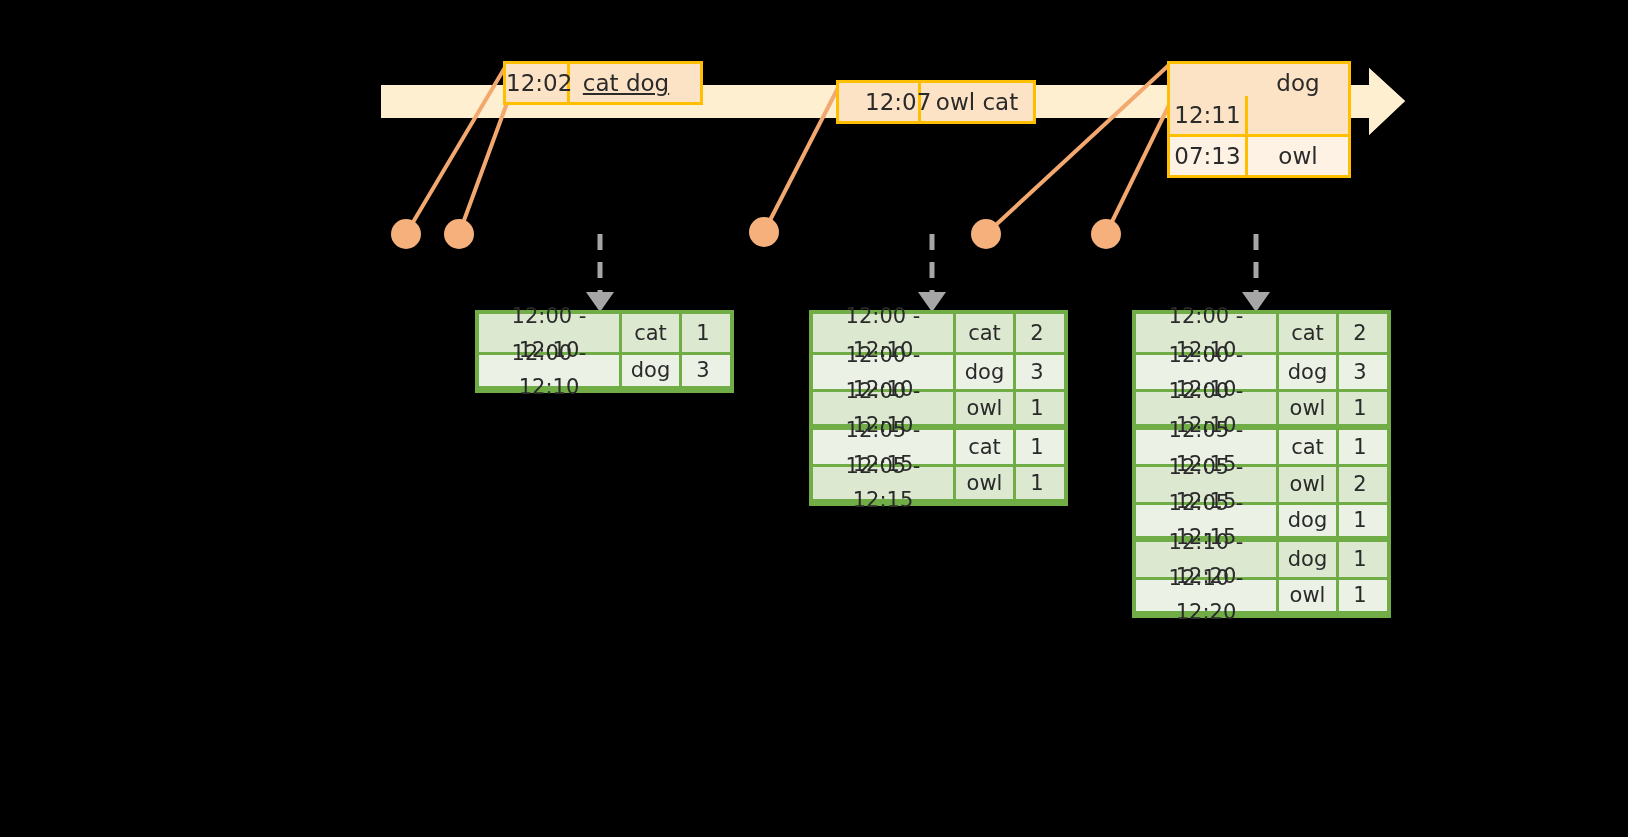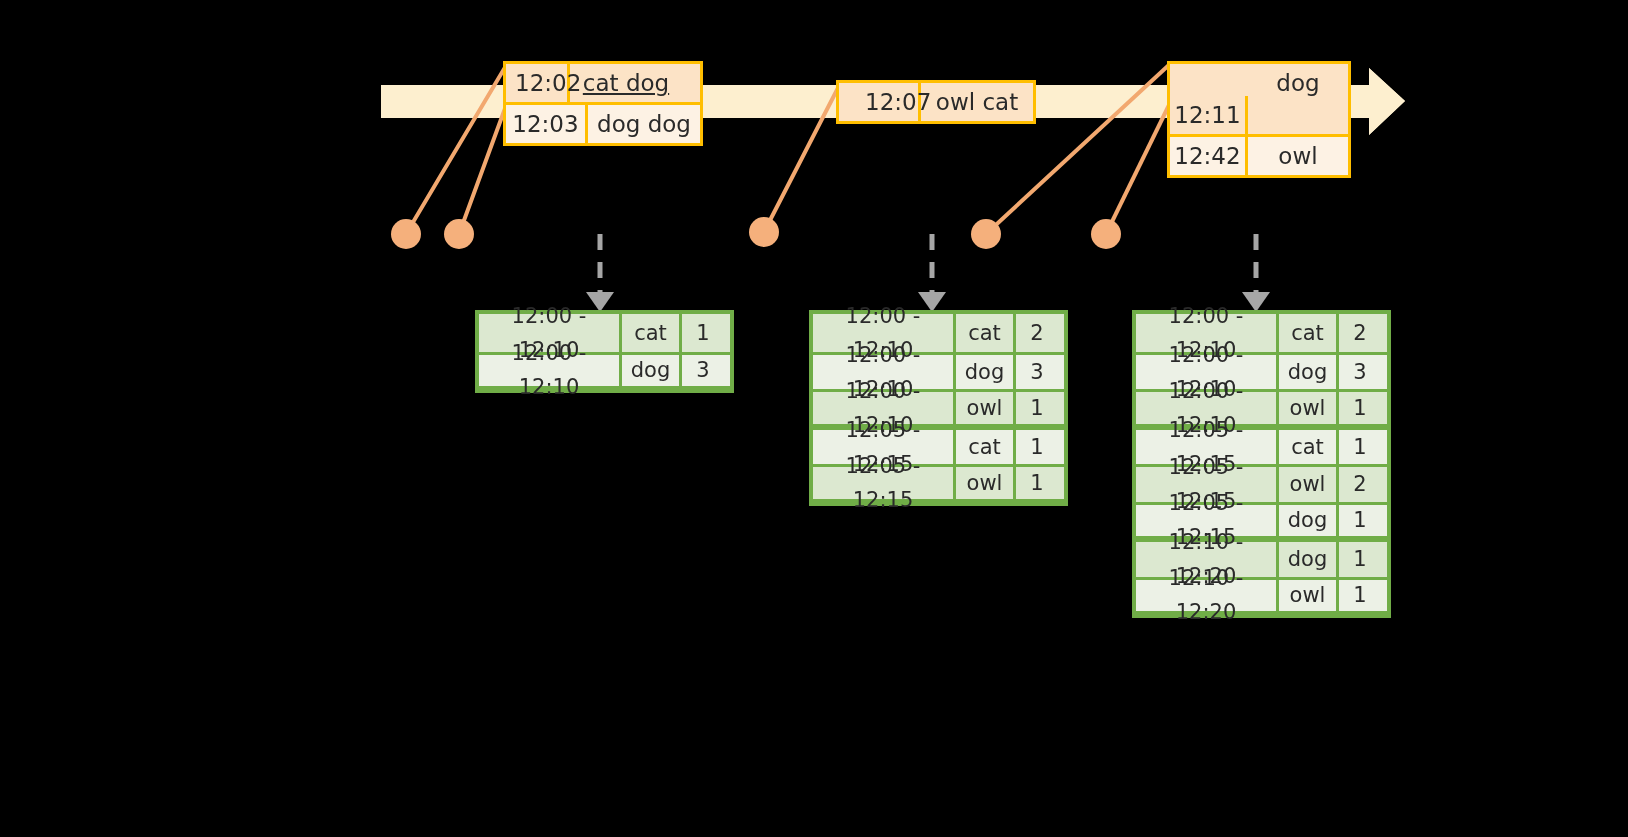--- a/index.html
+++ b/index.html
@@ -127,41 +127,37 @@
         <line x1="932" y1="234" x2="932" y2="294" stroke="#A6A6A6" stroke-width="5" stroke-dasharray="16 12"></line>
         <path d="M918,292 L946,292 L932,312 Z" fill="#A6A6A6"></path>
         <line x1="1256" y1="234" x2="1256" y2="294" stroke="#A6A6A6" stroke-width="5" stroke-dasharray="16 12"></line>
         <path d="M1242,292 L1270,292 L1256,312 Z" fill="#A6A6A6"></path>
       </g>
   </svg>
 
   <div id="event-layer">
       <div class="event-box" style="left: 503px; top: 61px; width: 200px;">
         <div class="event-row shade-a">
-          <div class="ev-time" style="width: 64px; padding-left: 9px;">12:02</div>
+          <div class="ev-time" style="width: 64px;">12:02</div>
           <div class="ev-words" style="width: 112px; text-decoration: underline;">cat dog</div>
-        </div>
-        <div class="event-row shade-b">
-          <div class="ev-time" style="width: 82px;">12:03</div>
-          <div class="ev-words" style="width: 112px;">dog dog</div>
         </div>
       </div>
       <div class="event-box" style="left: 836px; top: 80px; width: 200px;">
         <div class="event-row shade-a">
           <div class="ev-time" style="width: 82px; padding-left: 26px;">12:07</div>
           <div class="ev-words" style="width: 112px;">owl cat</div>
         </div>
       </div>
       <div class="event-box" style="left: 1167px; top: 61px; width: 184px;">
         <div class="event-row shade-a">
           <div class="ev-time" style="width: 78px; margin-top: 32px;">12:11</div>
           <div class="ev-words" style="width: 100px;">dog</div>
         </div>
         <div class="event-row shade-b">
-          <div class="ev-time" style="width: 78px;">12:42</div>
+          <div class="ev-time" style="width: 78px;">07:13</div>
           <div class="ev-words" style="width: 100px;">owl</div>
         </div>
       </div>
     </div>
   <div id="table-layer">
       <div class="result-table" style="left: 475px; top: 310px; width: 259px;">
         <div class="res-row shade-a">
           <div class="rc rc-window" style="width: 143px;">12:00 - 12:10</div>
           <div class="rc rc-word" style="width: 60px;">cat</div>
           <div class="rc rc-count" style="width: 42px;">1</div>

